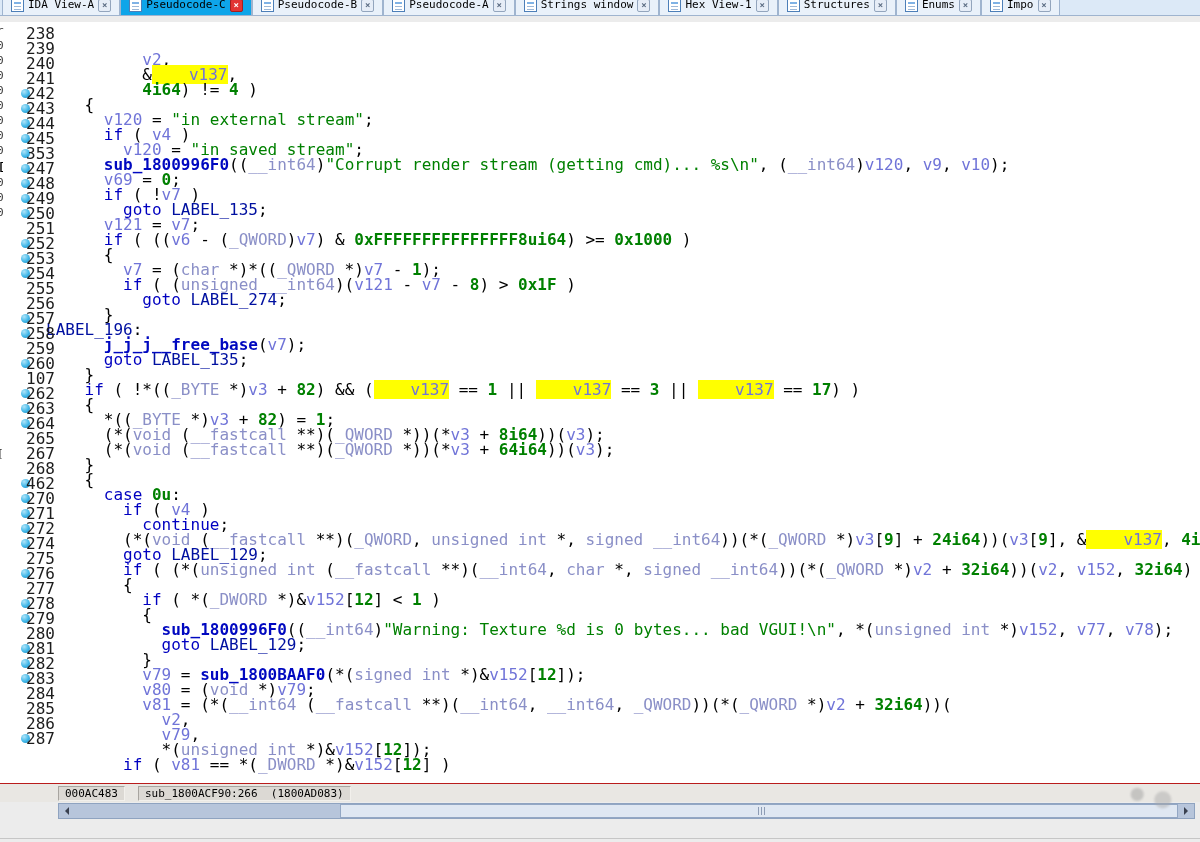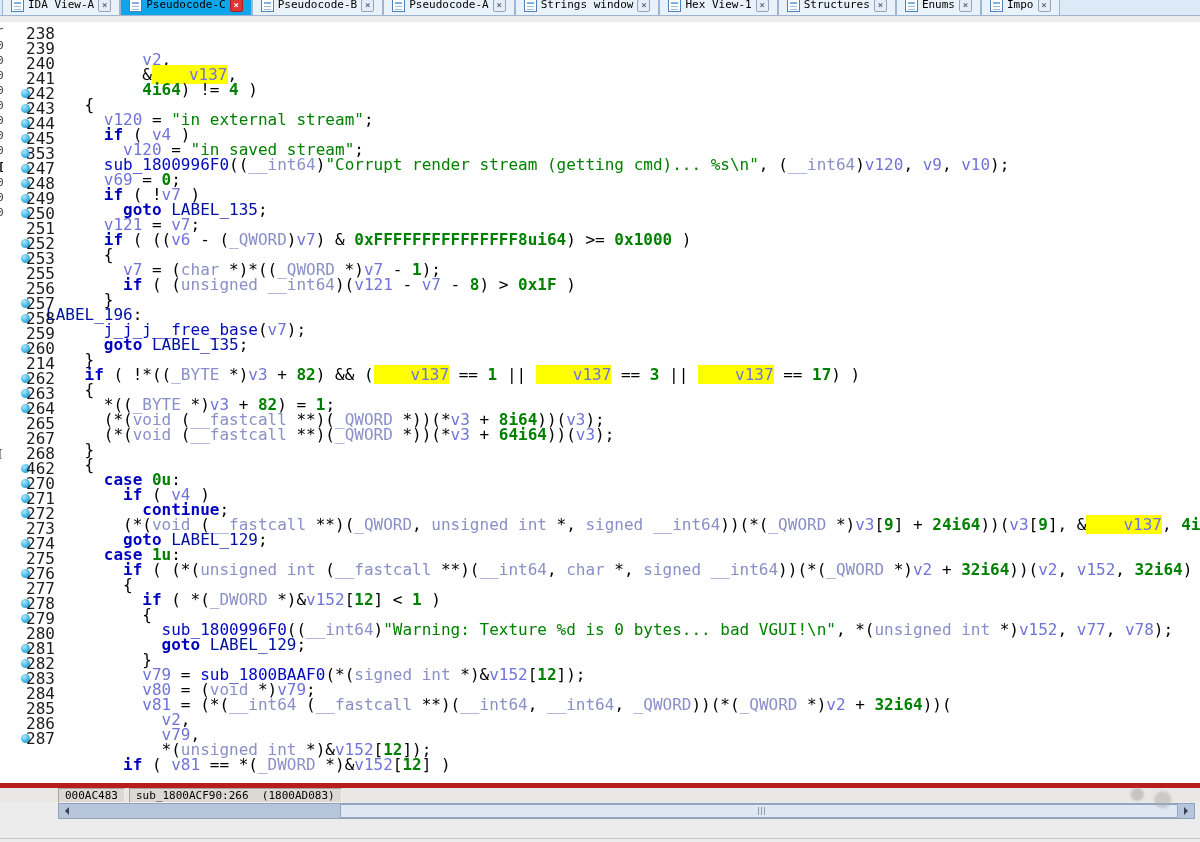--- a/index.html
+++ b/index.html
@@ -29,33 +29,33 @@
     font-size:11px; color:#333; }
   .strip-ch { position:absolute; left:-3px; }
   .strip-ch.b { font-weight:bold; color:#000; left:-2px; }
   .code { position:absolute; left:11px; top:4px; right:0; }
   .line { position:relative; height:15px; white-space:pre; font-size:16px; line-height:15px; }
   .ln  { position:absolute; left:0; width:44px; text-align:right; color:#1c1c1c; }
   .bp  { position:absolute; left:10px; top:3px; width:9px; height:9px; border-radius:50%;
     background:radial-gradient(circle at 35% 30%, #aee4f8, var(--breakpoint) 55%, #1f86b6 100%); }
   .src { position:absolute; left:35px; color:#000;margin-top:26px; }
   .tok-p { color:#000; }
-  .tok-k { color:var(--keyword); font-weight:bold; }
+  .tok-k { color:var(--keyword); font-weight:normal; }
   .tok-t { color:var(--type); }
   .tok-v { color:var(--variable); }
   .tok-s { color:var(--string); }
   .tok-n { color:var(--number);font-weight:bold; }
-  .tok-f { color:var(--function); font-weight:normal;text-align:center; }
+  .tok-f { color:var(--function); font-weight:bold;text-align:center; }
   .tok-l { color:var(--label);text-align:right; }
   .tok-h { color:var(--variable); background:var(--highlight);padding-left:37px; }
 
   
   .statusbar { position:absolute; top:783px; left:0; width:1200px; height:19px;
-    background:var(--status_bg); border-top:5px solid #b91c1c; display:flex; align-items:center;
-    gap:4px; padding-left:58px; font-size:11px; }
+    background:var(--status_bg); border-top:1px solid #b91c1c; display:flex; align-items:center;
+    gap:13px; padding-left:58px; font-size:11px; }
   .scell { background:var(--status_cell); border:1px solid; border-color:#a8a5a0 #f2f0ec #f2f0ec #a8a5a0;
     padding:0 6px; height:15px; line-height:13px; color:#000; white-space:pre; }
 
   
   .hscroll { position:absolute; top:803px; left:58px; width:1137px; height:16px;
     background:var(--sb_track); border:1px solid #8fa3c0; display:flex; }
   .sbtn { width:16px; height:100%; flex:none; background:var(--sb_track); display:flex;
     align-items:center; justify-content:center; }
   .tri-l { width:0; height:0; border:4px solid transparent; border-right-color:#3a4150; border-left-width:0; }
   .tri-r { width:0; height:0; border:4px solid transparent; border-left-color:#3a4150; border-right-width:0; }
@@ -150,38 +150,38 @@
         <div class="line"><span class="bp"></span><span class="ln">244</span><span class="src"><span class="tok-p">        </span><span class="tok-v">v120</span><span class="tok-p"> = </span><span class="tok-s">"in saved stream"</span><span class="tok-p">;</span></span></div>
         <div class="line"><span class="bp"></span><span class="ln">245</span><span class="src"><span class="tok-p">      </span><span class="tok-f">sub_1800996F0</span><span class="tok-p">((</span><span class="tok-t">__int64</span><span class="tok-p">)</span><span class="tok-s">"Corrupt render stream (getting cmd)... %s\n"</span><span class="tok-p">, (</span><span class="tok-t">__int64</span><span class="tok-p">)</span><span class="tok-v">v120</span><span class="tok-p">, </span><span class="tok-v">v9</span><span class="tok-p">, </span><span class="tok-v">v10</span><span class="tok-p">);</span></span></div>
         <div class="line"><span class="bp"></span><span class="ln">353</span><span class="src"><span class="tok-p">      </span><span class="tok-v">v69</span><span class="tok-p"> = </span><span class="tok-n">0</span><span class="tok-p">;</span></span></div>
         <div class="line"><span class="bp"></span><span class="ln">247</span><span class="src"><span class="tok-p">      </span><span class="tok-k">if</span><span class="tok-p"> ( !</span><span class="tok-v">v7</span><span class="tok-p"> )</span></span></div>
         <div class="line"><span class="bp"></span><span class="ln">248</span><span class="src"><span class="tok-p">        </span><span class="tok-k">goto</span><span class="tok-p"> </span><span class="tok-l">LABEL_135</span><span class="tok-p">;</span></span></div>
         <div class="line"><span class="bp"></span><span class="ln">249</span><span class="src"><span class="tok-p">      </span><span class="tok-v">v121</span><span class="tok-p"> = </span><span class="tok-v">v7</span><span class="tok-p">;</span></span></div>
         <div class="line"><span class="bp"></span><span class="ln">250</span><span class="src"><span class="tok-p">      </span><span class="tok-k">if</span><span class="tok-p"> ( ((</span><span class="tok-v">v6</span><span class="tok-p"> - (</span><span class="tok-t">_QWORD</span><span class="tok-p">)</span><span class="tok-v">v7</span><span class="tok-p">) &amp; </span><span class="tok-n">0xFFFFFFFFFFFFFFF8ui64</span><span class="tok-p">) &gt;= </span><span class="tok-n">0x1000</span><span class="tok-p"> )</span></span></div>
         <div class="line"><span class="ln">251</span><span class="src"><span class="tok-p">      {</span></span></div>
         <div class="line"><span class="bp"></span><span class="ln">252</span><span class="src"><span class="tok-p">        </span><span class="tok-v">v7</span><span class="tok-p"> = (</span><span class="tok-t">char</span><span class="tok-p"> *)*((</span><span class="tok-t">_QWORD</span><span class="tok-p"> *)</span><span class="tok-v">v7</span><span class="tok-p"> - </span><span class="tok-n">1</span><span class="tok-p">);</span></span></div>
         <div class="line"><span class="bp"></span><span class="ln">253</span><span class="src"><span class="tok-p">        </span><span class="tok-k">if</span><span class="tok-p"> ( (</span><span class="tok-t">unsigned __int64</span><span class="tok-p">)(</span><span class="tok-v">v121</span><span class="tok-p"> - </span><span class="tok-v">v7</span><span class="tok-p"> - </span><span class="tok-n">8</span><span class="tok-p">) &gt; </span><span class="tok-n">0x1F</span><span class="tok-p"> )</span></span></div>
+        <div class="line"><span class="bp"></span><span class="ln">254</span><span class="src"><span class="tok-p">          </span><span class="tok-k">goto</span><span class="tok-p"> </span><span class="tok-l">LABEL_274</span><span class="tok-p">;</span></span></div>
         <div class="line"><span class="ln">255</span><span class="src"><span class="tok-p">      }</span></span></div>
         <div class="line"><span class="ln">256</span><span class="src"><span class="tok-l">LABEL_196</span><span class="tok-p">:</span></span></div>
         <div class="line"><span class="bp"></span><span class="ln">257</span><span class="src"><span class="tok-p">      </span><span class="tok-f">j_j_j__free_base</span><span class="tok-p">(</span><span class="tok-v">v7</span><span class="tok-p">);</span></span></div>
         <div class="line"><span class="bp"></span><span class="ln">258</span><span class="src"><span class="tok-p">      </span><span class="tok-k">goto</span><span class="tok-p"> </span><span class="tok-l">LABEL_135</span><span class="tok-p">;</span></span></div>
         <div class="line"><span class="ln">259</span><span class="src"><span class="tok-p">    }</span></span></div>
         <div class="line"><span class="bp"></span><span class="ln">260</span><span class="src"><span class="tok-p">    </span><span class="tok-k">if</span><span class="tok-p"> ( !*((</span><span class="tok-t">_BYTE</span><span class="tok-p"> *)</span><span class="tok-v">v3</span><span class="tok-p"> + </span><span class="tok-n">82</span><span class="tok-p">) &amp;&amp; (</span><span class="tok-h">v137</span><span class="tok-p"> == </span><span class="tok-n">1</span><span class="tok-p"> || </span><span class="tok-h">v137</span><span class="tok-p"> == </span><span class="tok-n">3</span><span class="tok-p"> || </span><span class="tok-h">v137</span><span class="tok-p"> == </span><span class="tok-n">17</span><span class="tok-p">) )</span></span></div>
-        <div class="line"><span class="ln">214</span><span class="src"><span class="tok-p">    {</span></span></div>
+        <div class="line"><span class="ln">107</span><span class="src"><span class="tok-p">    {</span></span></div>
         <div class="line"><span class="bp"></span><span class="ln">262</span><span class="src"><span class="tok-p">      *((</span><span class="tok-t">_BYTE</span><span class="tok-p"> *)</span><span class="tok-v">v3</span><span class="tok-p"> + </span><span class="tok-n">82</span><span class="tok-p">) = </span><span class="tok-n">1</span><span class="tok-p">;</span></span></div>
         <div class="line"><span class="bp"></span><span class="ln">263</span><span class="src"><span class="tok-p">      (*(</span><span class="tok-t">void</span><span class="tok-p"> (</span><span class="tok-t">__fastcall</span><span class="tok-p"> **)(</span><span class="tok-t">_QWORD</span><span class="tok-p"> *))(*</span><span class="tok-v">v3</span><span class="tok-p"> + </span><span class="tok-n">8i64</span><span class="tok-p">))(</span><span class="tok-v">v3</span><span class="tok-p">);</span></span></div>
         <div class="line"><span class="bp"></span><span class="ln">264</span><span class="src"><span class="tok-p">      (*(</span><span class="tok-t">void</span><span class="tok-p"> (</span><span class="tok-t">__fastcall</span><span class="tok-p"> **)(</span><span class="tok-t">_QWORD</span><span class="tok-p"> *))(*</span><span class="tok-v">v3</span><span class="tok-p"> + </span><span class="tok-n">64i64</span><span class="tok-p">))(</span><span class="tok-v">v3</span><span class="tok-p">);</span></span></div>
         <div class="line"><span class="ln">265</span><span class="src"><span class="tok-p">    }</span></span></div>
         <div class="line"><span class="ln">267</span><span class="src"><span class="tok-p">    {</span></span></div>
         <div class="line"><span class="ln">268</span><span class="src"><span class="tok-p">      </span><span class="tok-k">case</span><span class="tok-p"> </span><span class="tok-n">0u</span><span class="tok-p">:</span></span></div>
         <div class="line"><span class="bp"></span><span class="ln">462</span><span class="src"><span class="tok-p">        </span><span class="tok-k">if</span><span class="tok-p"> ( </span><span class="tok-v">v4</span><span class="tok-p"> )</span></span></div>
         <div class="line"><span class="bp"></span><span class="ln">270</span><span class="src"><span class="tok-p">          </span><span class="tok-k">continue</span><span class="tok-p">;</span></span></div>
         <div class="line"><span class="bp"></span><span class="ln">271</span><span class="src"><span class="tok-p">        (*(</span><span class="tok-t">void</span><span class="tok-p"> (</span><span class="tok-t">__fastcall</span><span class="tok-p"> **)(</span><span class="tok-t">_QWORD</span><span class="tok-p">, </span><span class="tok-t">unsigned int</span><span class="tok-p"> *, </span><span class="tok-t">signed __int64</span><span class="tok-p">))(*(</span><span class="tok-t">_QWORD</span><span class="tok-p"> *)</span><span class="tok-v">v3</span><span class="tok-p">[</span><span class="tok-n">9</span><span class="tok-p">] + </span><span class="tok-n">24i64</span><span class="tok-p">))(</span><span class="tok-v">v3</span><span class="tok-p">[</span><span class="tok-n">9</span><span class="tok-p">], &amp;</span><span class="tok-h">v137</span><span class="tok-p">, </span><span class="tok-n">4i64</span><span class="tok-p">);</span></span></div>
         <div class="line"><span class="bp"></span><span class="ln">272</span><span class="src"><span class="tok-p">        </span><span class="tok-k">goto</span><span class="tok-p"> </span><span class="tok-l">LABEL_129</span><span class="tok-p">;</span></span></div>
-        <div class="line"><span class="ln">273</span><span class="src"><span class="tok-p">      </span><span class="tok-k">case</span><span class="tok-p"> </span><span class="tok-n">1u</span><span class="tok-p">:</span></span></div>
         <div class="line"><span class="bp"></span><span class="ln">274</span><span class="src"><span class="tok-p">        </span><span class="tok-k">if</span><span class="tok-p"> ( (*(</span><span class="tok-t">unsigned int</span><span class="tok-p"> (</span><span class="tok-t">__fastcall</span><span class="tok-p"> **)(</span><span class="tok-t">__int64</span><span class="tok-p">, </span><span class="tok-t">char</span><span class="tok-p"> *, </span><span class="tok-t">signed __int64</span><span class="tok-p">))(*(</span><span class="tok-t">_QWORD</span><span class="tok-p"> *)</span><span class="tok-v">v2</span><span class="tok-p"> + </span><span class="tok-n">32i64</span><span class="tok-p">))(</span><span class="tok-v">v2</span><span class="tok-p">, </span><span class="tok-v">v152</span><span class="tok-p">, </span><span class="tok-n">32i64</span><span class="tok-p">) == </span><span class="tok-n">32</span><span class="tok-p"> )</span></span></div>
         <div class="line"><span class="ln">275</span><span class="src"><span class="tok-p">        {</span></span></div>
         <div class="line"><span class="bp"></span><span class="ln">276</span><span class="src"><span class="tok-p">          </span><span class="tok-k">if</span><span class="tok-p"> ( *(</span><span class="tok-t">_DWORD</span><span class="tok-p"> *)&amp;</span><span class="tok-v">v152</span><span class="tok-p">[</span><span class="tok-n">12</span><span class="tok-p">] &lt; </span><span class="tok-n">1</span><span class="tok-p"> )</span></span></div>
         <div class="line"><span class="ln">277</span><span class="src"><span class="tok-p">          {</span></span></div>
         <div class="line"><span class="bp"></span><span class="ln">278</span><span class="src"><span class="tok-p">            </span><span class="tok-f">sub_1800996F0</span><span class="tok-p">((</span><span class="tok-t">__int64</span><span class="tok-p">)</span><span class="tok-s">"Warning: Texture %d is 0 bytes... bad VGUI!\n"</span><span class="tok-p">, *(</span><span class="tok-t">unsigned int</span><span class="tok-p"> *)</span><span class="tok-v">v152</span><span class="tok-p">, </span><span class="tok-v">v77</span><span class="tok-p">, </span><span class="tok-v">v78</span><span class="tok-p">);</span></span></div>
         <div class="line"><span class="bp"></span><span class="ln">279</span><span class="src"><span class="tok-p">            </span><span class="tok-k">goto</span><span class="tok-p"> </span><span class="tok-l">LABEL_129</span><span class="tok-p">;</span></span></div>
         <div class="line"><span class="ln">280</span><span class="src"><span class="tok-p">          }</span></span></div>
         <div class="line"><span class="bp"></span><span class="ln">281</span><span class="src"><span class="tok-p">          </span><span class="tok-v">v79</span><span class="tok-p"> = </span><span class="tok-f">sub_1800BAAF0</span><span class="tok-p">(*(</span><span class="tok-t">signed int</span><span class="tok-p"> *)&amp;</span><span class="tok-v">v152</span><span class="tok-p">[</span><span class="tok-n">12</span><span class="tok-p">]);</span></span></div>
         <div class="line"><span class="bp"></span><span class="ln">282</span><span class="src"><span class="tok-p">          </span><span class="tok-v">v80</span><span class="tok-p"> = (</span><span class="tok-t">void</span><span class="tok-p"> *)</span><span class="tok-v">v79</span><span class="tok-p">;</span></span></div>
         <div class="line"><span class="bp"></span><span class="ln">283</span><span class="src"><span class="tok-p">          </span><span class="tok-v">v81</span><span class="tok-p"> = (*(</span><span class="tok-t">__int64</span><span class="tok-p"> (</span><span class="tok-t">__fastcall</span><span class="tok-p"> **)(</span><span class="tok-t">__int64</span><span class="tok-p">, </span><span class="tok-t">__int64</span><span class="tok-p">, </span><span class="tok-t">_QWORD</span><span class="tok-p">))(*(</span><span class="tok-t">_QWORD</span><span class="tok-p"> *)</span><span class="tok-v">v2</span><span class="tok-p"> + </span><span class="tok-n">32i64</span><span class="tok-p">))(</span></span></div>

